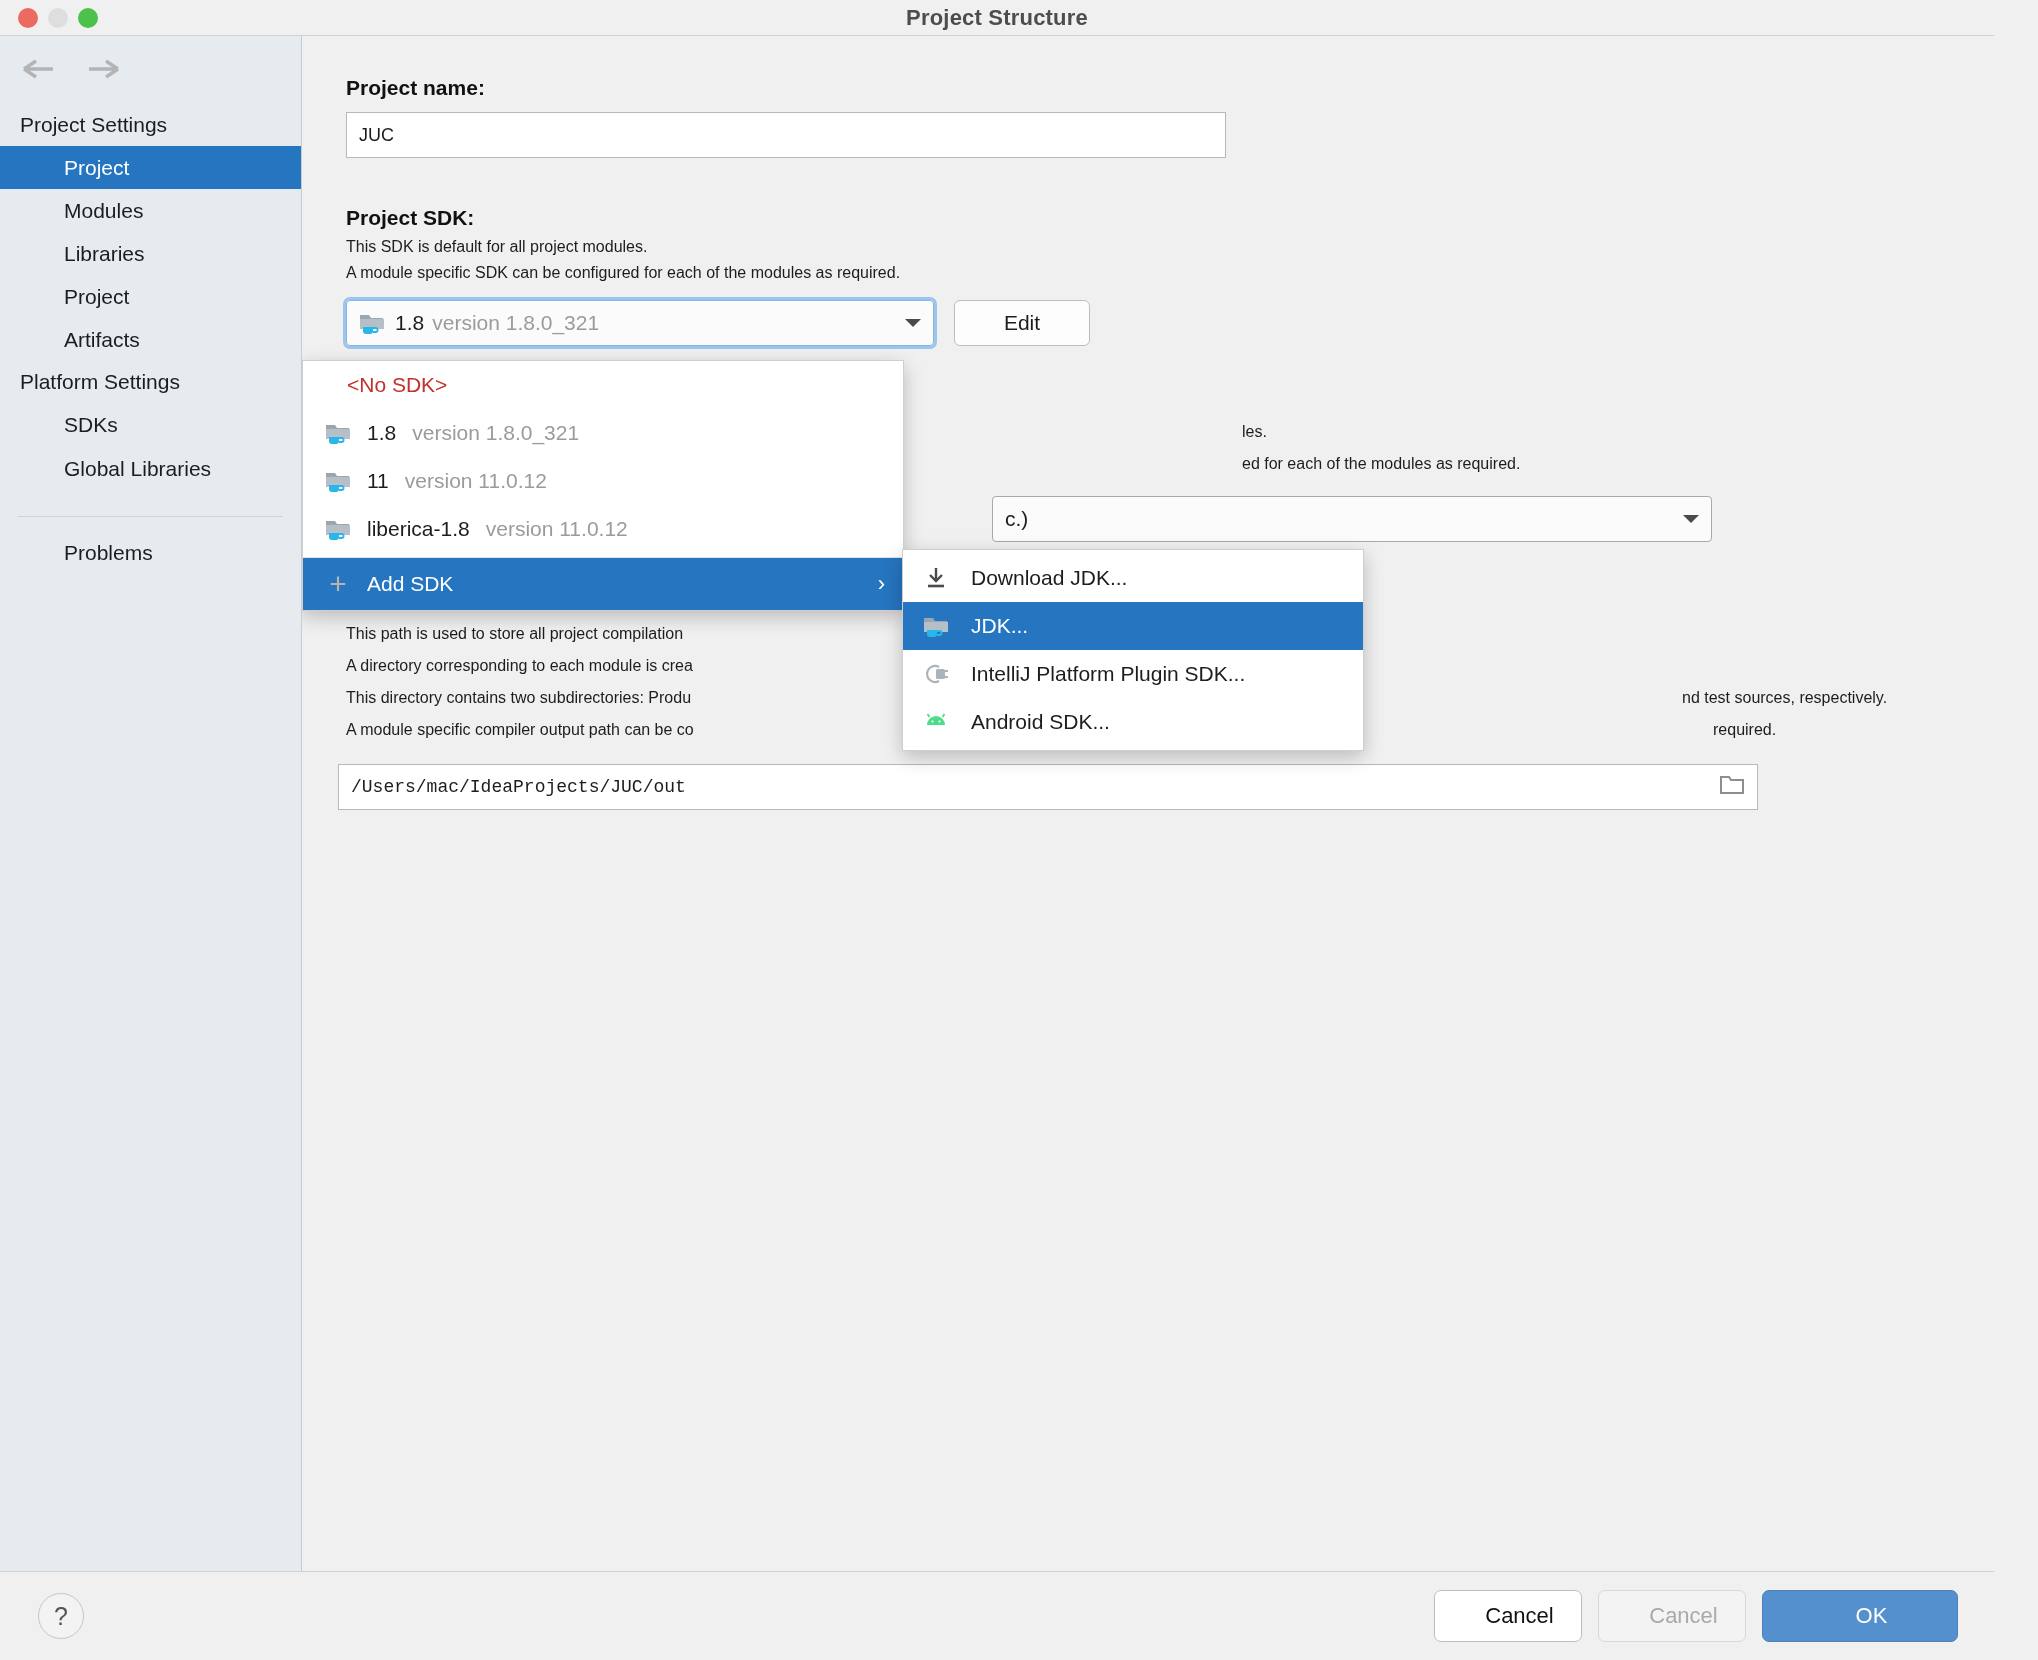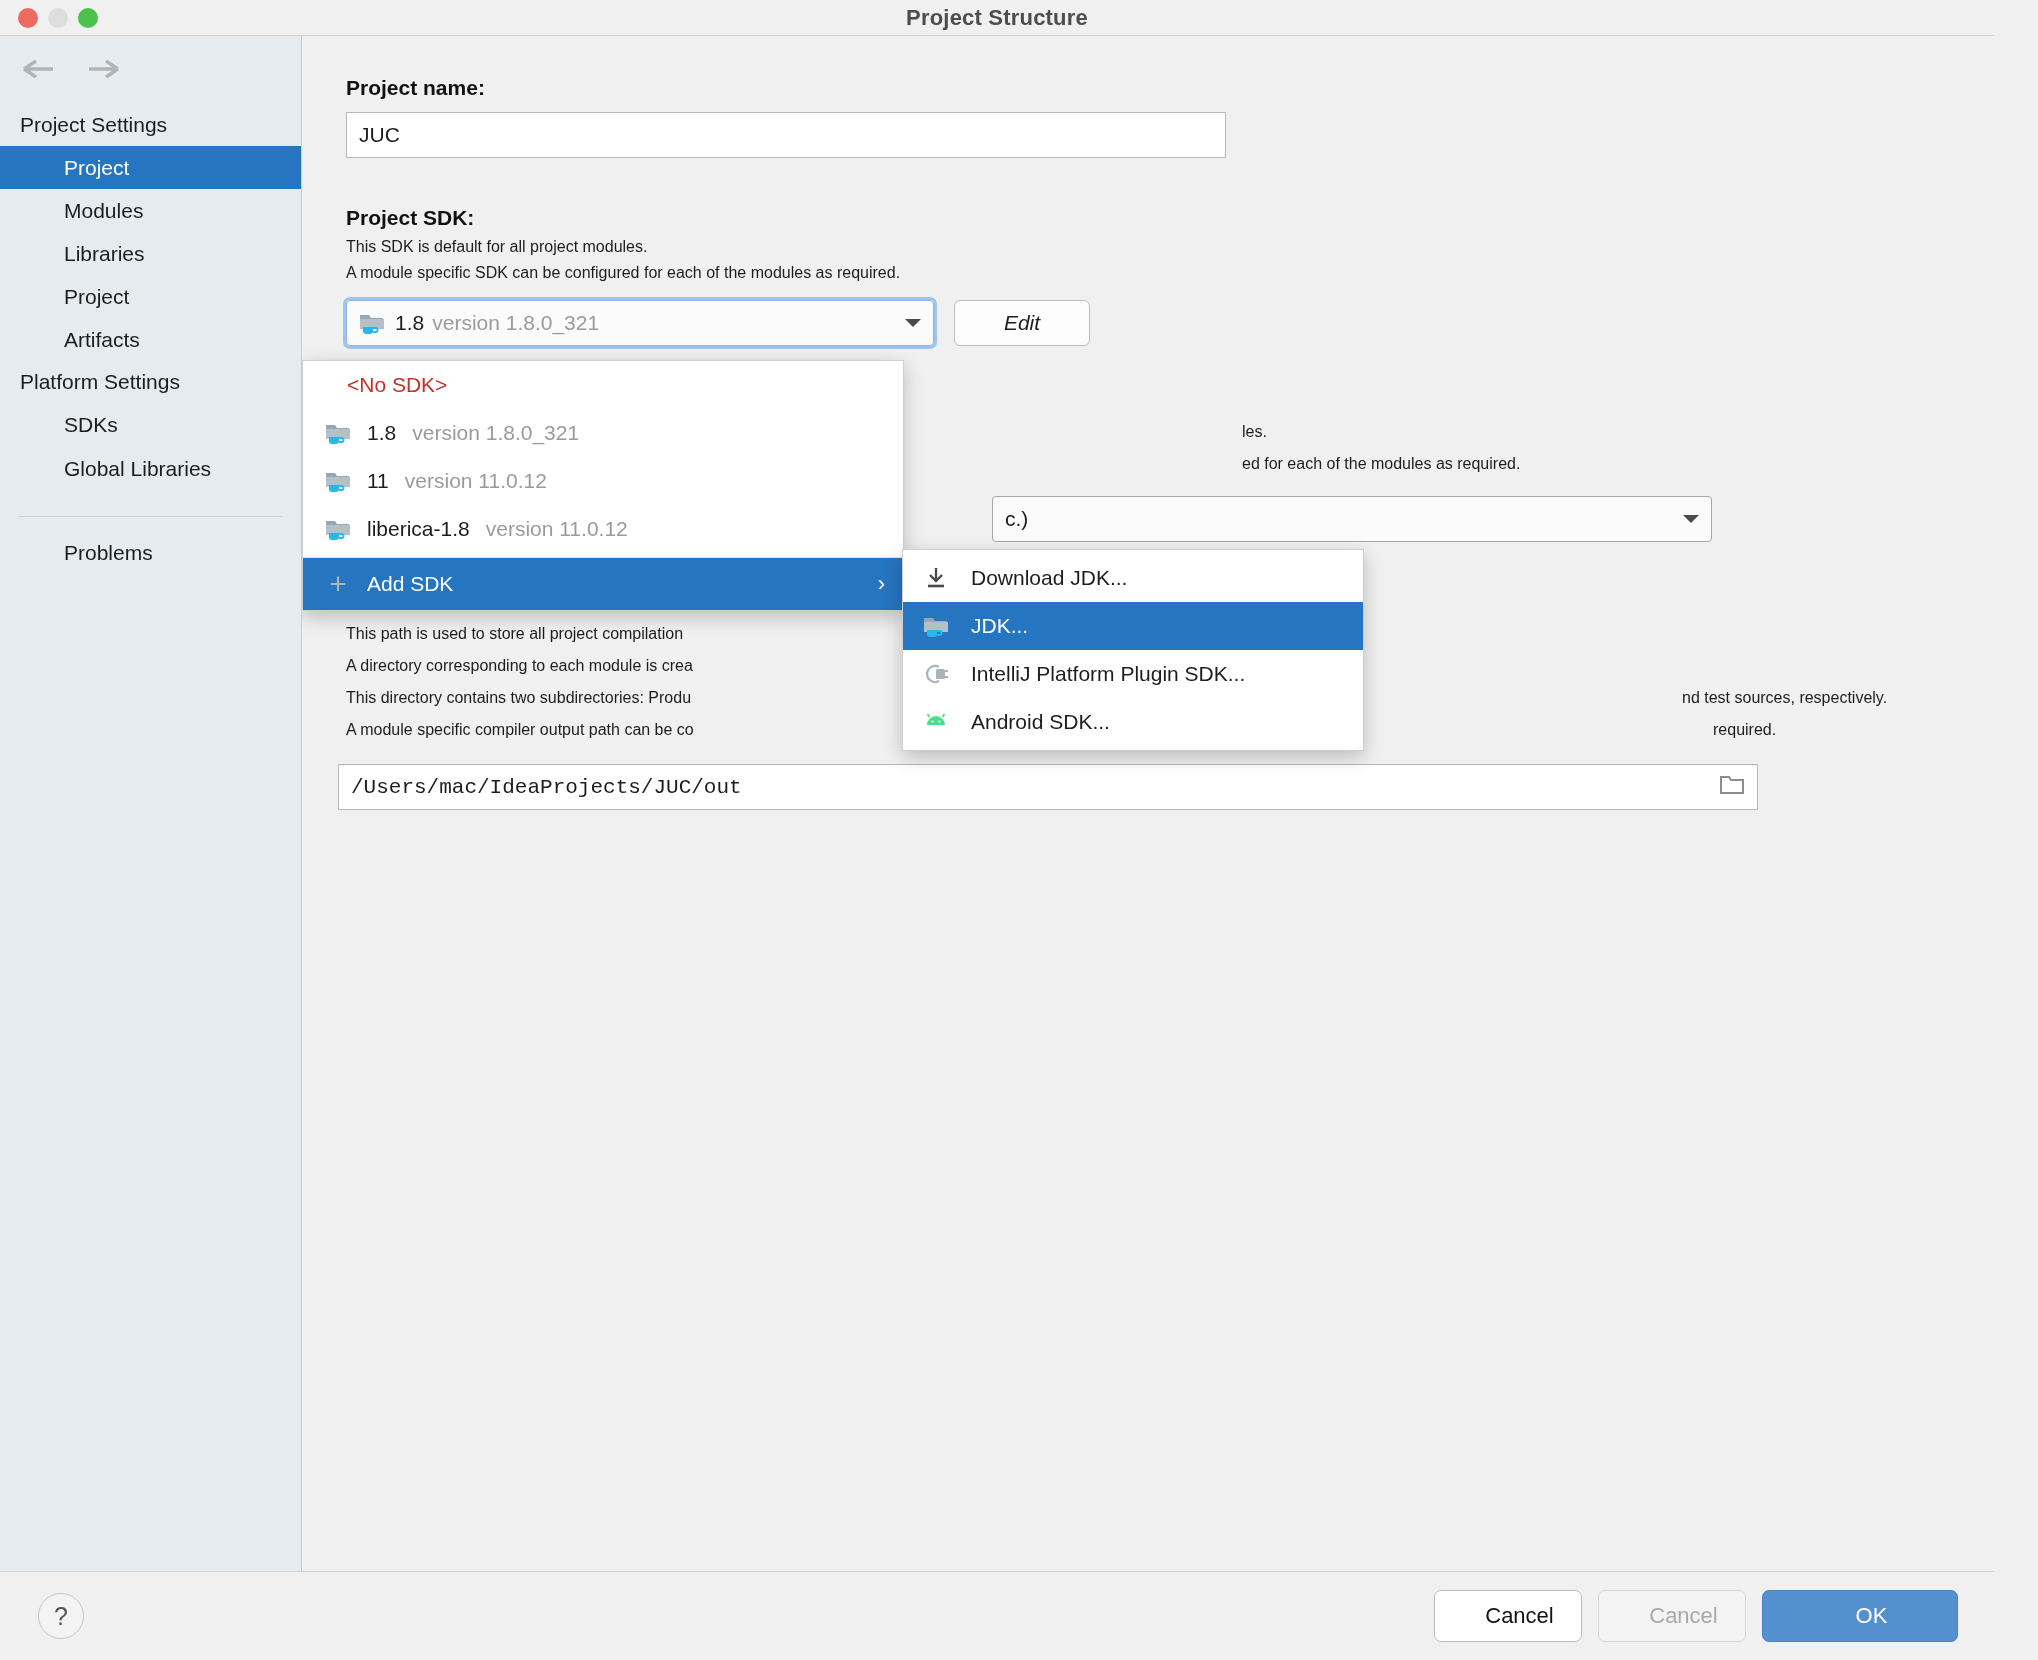--- a/index.html
+++ b/index.html
@@ -82,21 +82,21 @@
     overflow: hidden;
   }
   .lbl-bold { font-size: 21px; font-weight: bold; color: #111; }
   .lbl      { font-size: 16px; color: #1d1d1d; }
 
   .textfield {
     height: 46px; background: #fff;
     border: 1px solid #b8b8b8;
     display: flex; align-items: center;
     padding: 12px 12px;
-    font-size: 21px; color: #1d1d1d;
+    font-size: 18px; color: #1d1d1d;
   }
   .textfield.path { justify-content: space-between; }
 
   .combo {
     height: 46px; background: #fbfbfb;
     border: 1px solid #a8a8a8; border-radius: 4px;
     display: flex; align-items: center;
     padding: 0 10px 0 12px;
     font-size: 21px; color: #1d1d1d;
     position: relative;
@@ -105,21 +105,21 @@
     outline: 3px solid #9cc4ec;
     border-color: #8ab4e0;
   }
   .combo .caret { margin-left: auto; }
 
   .btn {
     height: 46px; min-width: 136px;
     background: #fdfdfd;
     border: 1px solid #bdbdbd; border-radius: 6px;
     font-size: 21px; color: #1d1d1d;
-    display: flex; align-items: center; justify-content: center; font-style: italic;
+    display: flex; align-items: center; justify-content: center;
   }
 
   .row { display: flex; align-items: center; gap: 20px; }
 
   
   .ico { width: 26px; height: 26px; flex: 0 0 26px; position: relative; display:inline-block;}
   .ico svg { display: block; }
 
   
   .popup {

